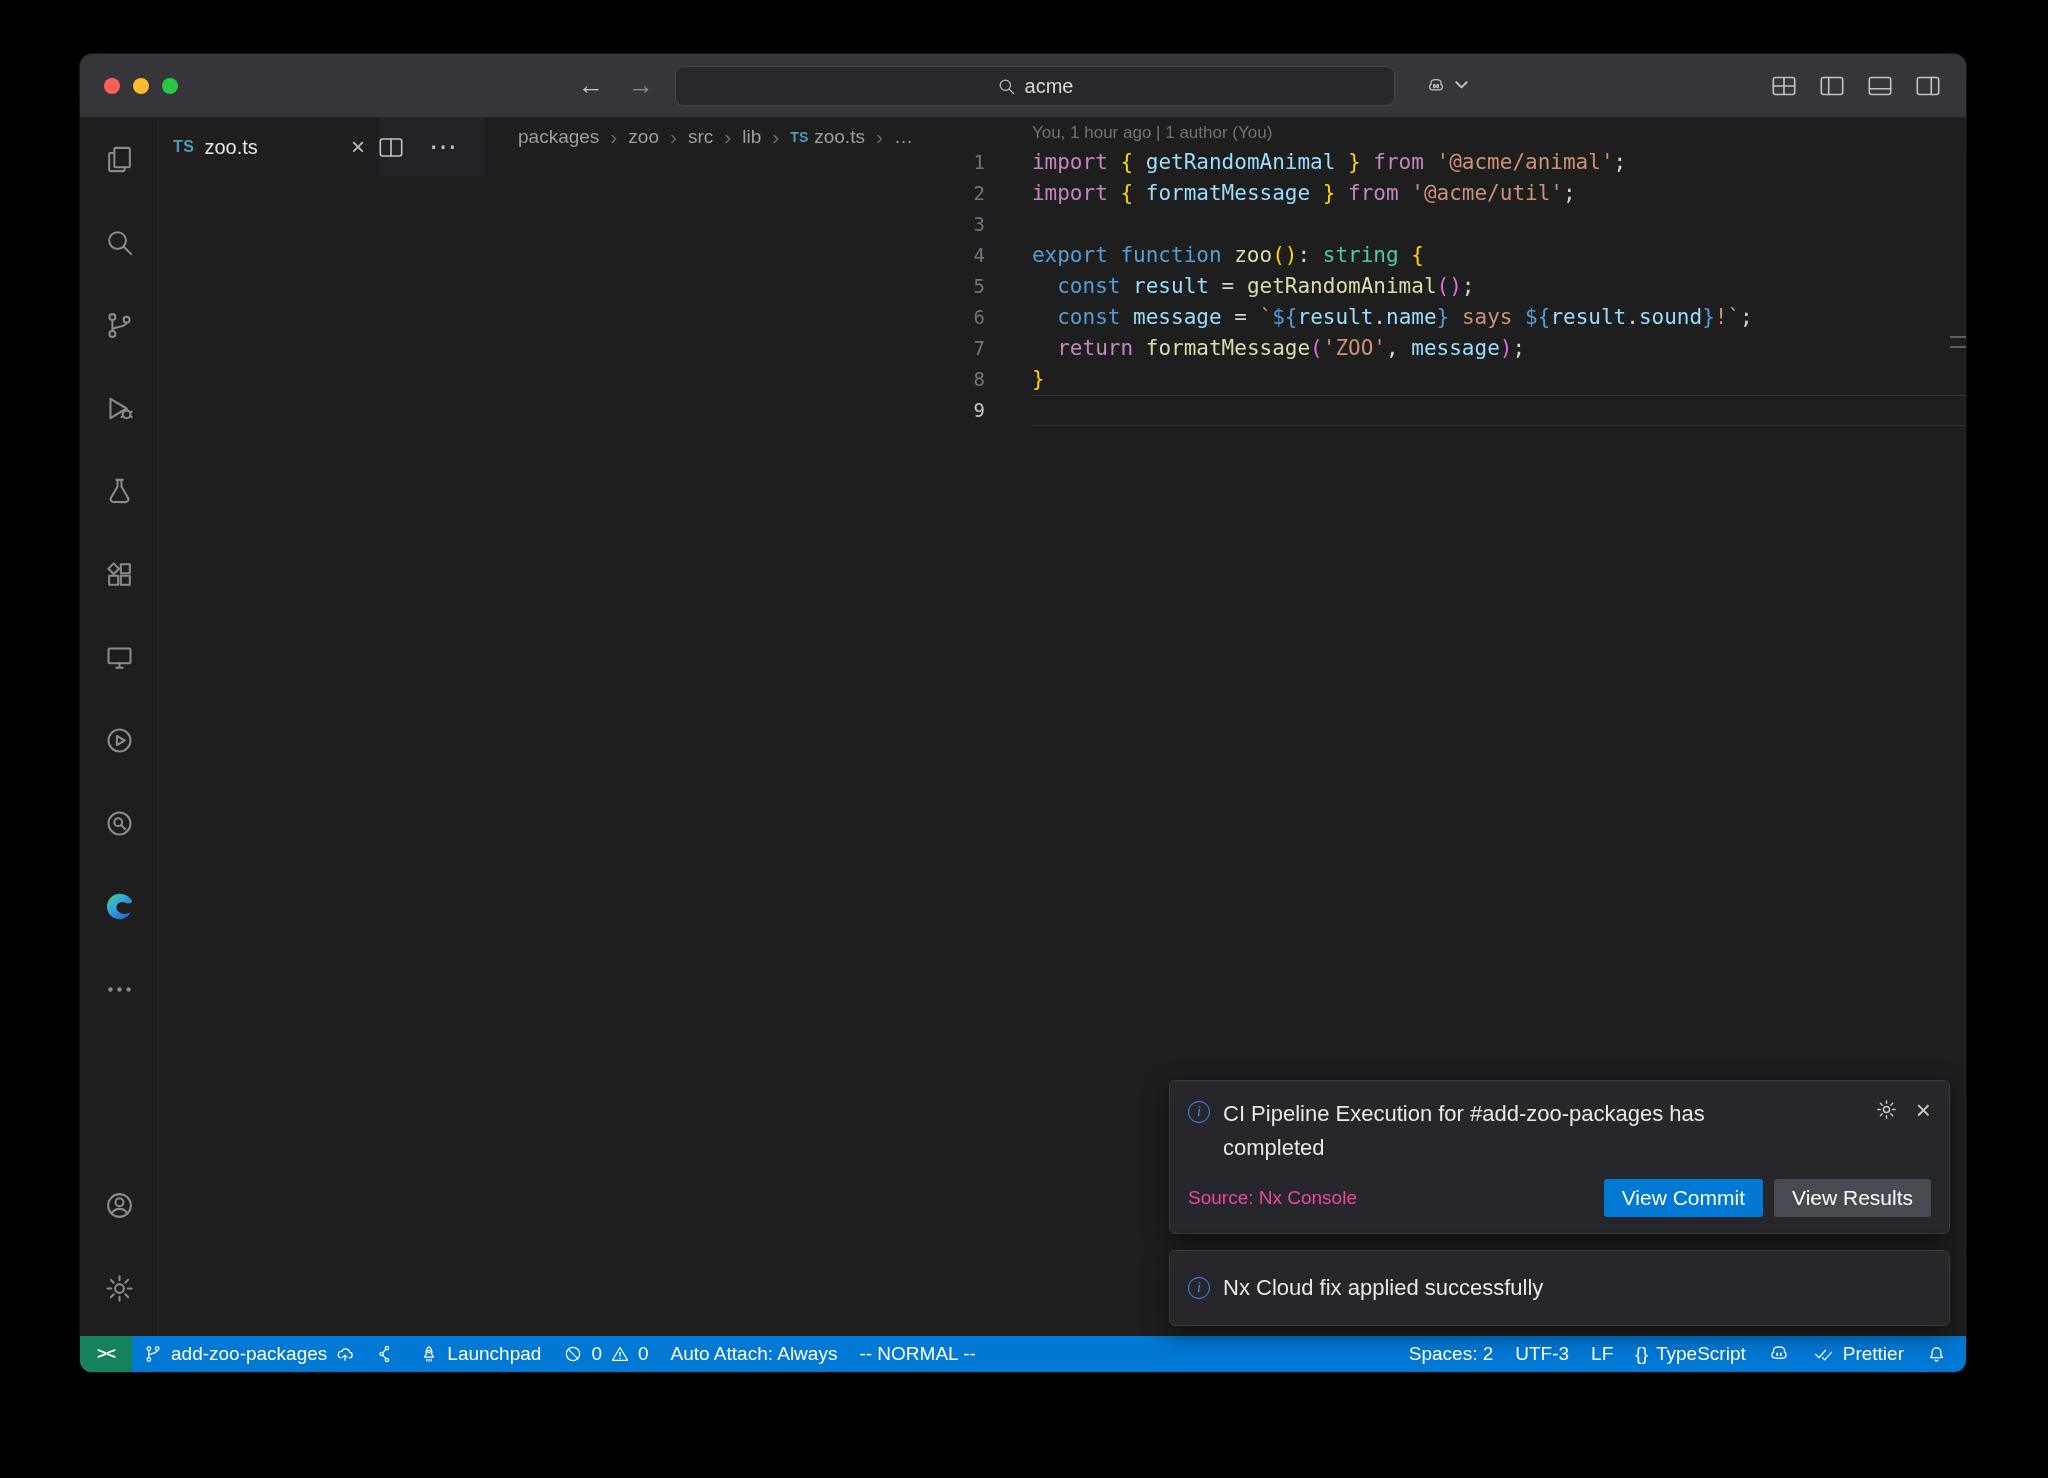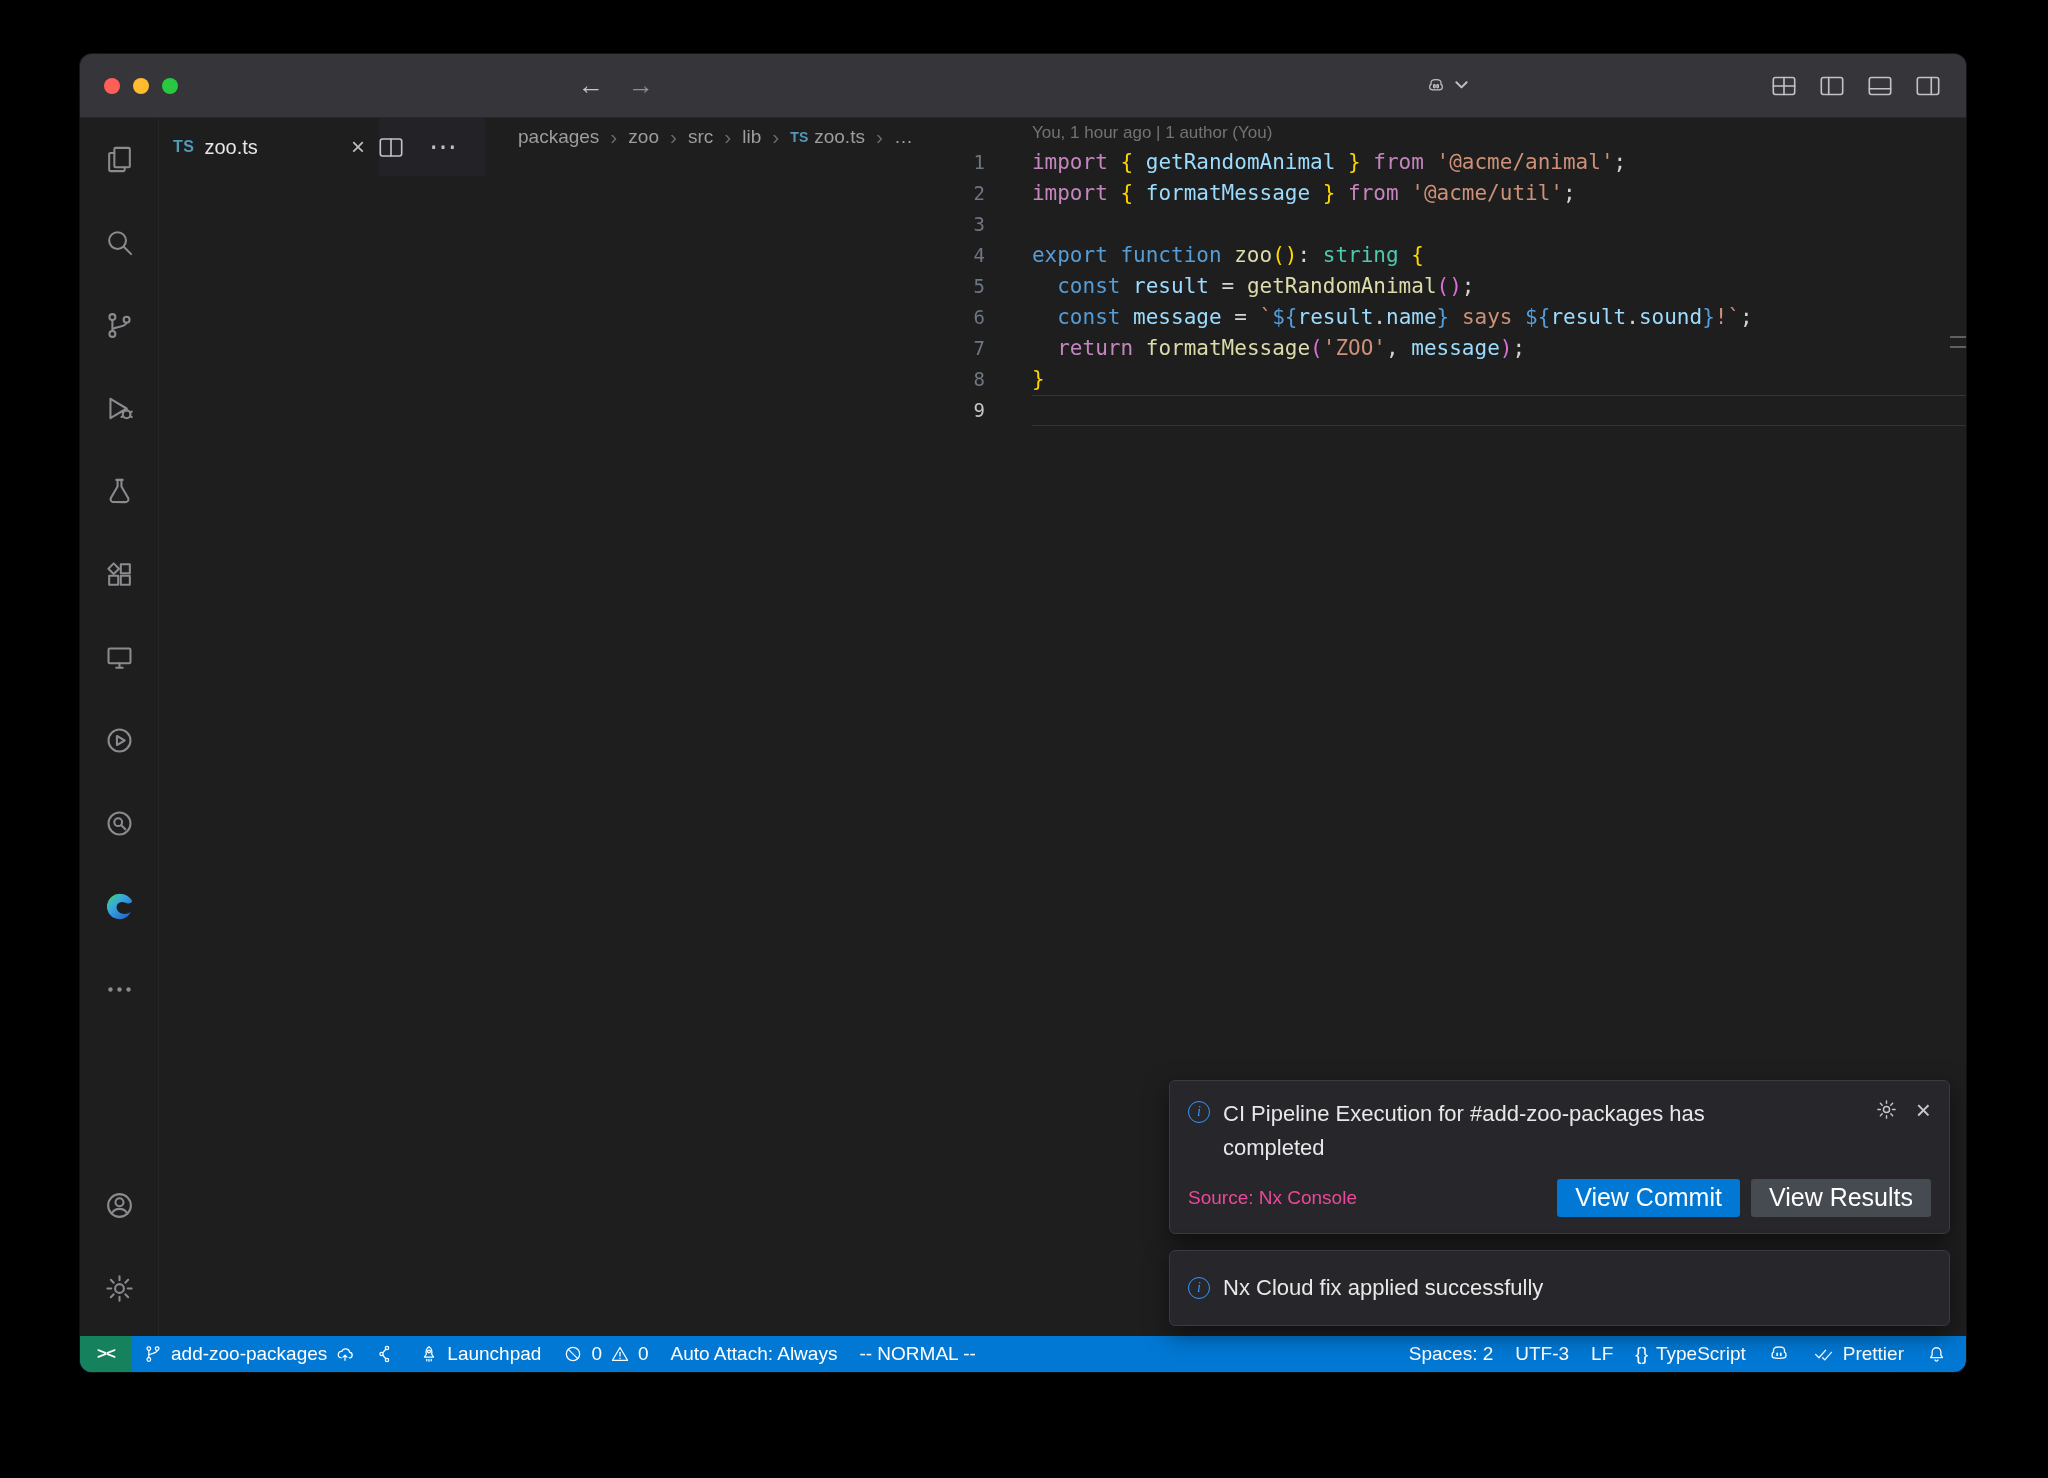--- a/index.html
+++ b/index.html
@@ -61,21 +61,21 @@
   .toast-row1{display:flex;align-items:flex-start;gap:13px;}
   .info-badge{width:22px;height:22px;border-radius:50%;border:1.6px solid #3794ff;color:#3794ff;display:flex;align-items:center;justify-content:center;
     font-size:14px;font-family:"Liberation Serif",serif;font-style:italic;flex:none;margin-top:4px;box-sizing:border-box;}
   .toast-msg{color:#e8e8e8;font-size:22px;line-height:1.55;width:515px;}
   .toast-icons{margin-left:auto;display:flex;gap:18px;align-items:center;color:#c8c8c8;}
   .toast-x{font-size:26px;line-height:1;cursor:pointer;}
   .gear-svg{width:23px;height:23px;stroke:#c8c8c8;fill:none;stroke-width:1.5;stroke-linecap:round;cursor:pointer;}
   .toast-row2{display:flex;align-items:center;margin-top:14px;}
   .toast-source{color:#ec4899;font-size:19px;}
   .toast-btns{margin-left:auto;display:flex;gap:11px;}
-  .btn{height:38px;padding:0 18px;font-size:25px;border-radius:3px;display:flex;align-items:center;color:#fff;cursor:pointer;border:none;}
+  .btn{height:38px;padding:0 18px;font-size:21px;border-radius:3px;display:flex;align-items:center;color:#fff;cursor:pointer;border:none;}
   .btn-primary{background:#0078d4;}
   .btn-secondary{background:#464a51;}
   .toast.small{display:flex;align-items:center;gap:13px;padding:20px 18px;}
   .toast.small .info-badge{margin-top:0;}
   .toast.small .toast-msg{width:auto;}
 
   
   .statusbar{height:36px;flex:none;background:#0078d4;display:flex;align-items:center;color:#fff;font-size:19px;}
   .sb-remote{width:52px;height:100%;background:#16825d;display:flex;align-items:center;justify-content:center;
     font-size:17px;font-weight:bold;letter-spacing:-1px;cursor:pointer;flex:none;}
@@ -91,20 +91,27 @@
 
   <div class="titlebar">
     <div class="traffic">
       <div class="light" id="tl-close" style="background: rgb(255, 95, 87);"></div>
       <div class="light" id="tl-min" style="background: rgb(254, 188, 46);"></div>
       <div class="light" id="tl-zoom" style="background: rgb(40, 200, 64);"></div>
     </div>
     <div class="nav-arrows">
       <span>←</span>
       <span class="fwd">→</span>
+    </div>
+    <div class="command-center">
+      <svg class="ti" style="width:19px;height:19px" viewBox="0 0 24 24">
+        <circle cx="10.5" cy="10.5" r="6.5"></circle>
+          <path d="M15.5 15.5 21 21"></path>
+      </svg>
+      <span>acme</span>
     </div>
     <div class="copilot-box">
       <svg class="ti" viewBox="0 0 24 24">
         <path d="M7 5.5c1.7-1.6 8.3-1.6 10 0 1 1 1.2 3 .9 4.5.9.3 1.6 1.1 1.6 2v2.2c0 .8-.5 1.5-1.2 1.8-2.2 1-10.4 1-12.6 0-.7-.3-1.2-1-1.2-1.8V12c0-.9.7-1.7 1.6-2-.3-1.5-.1-3.5.9-4.5Z"></path>
         <rect class="fill" x="9.1" y="10.4" width="1.9" height="3.8" rx=".95"></rect>
         <rect class="fill" x="13" y="10.4" width="1.9" height="3.8" rx=".95"></rect>
       </svg>
       <svg class="ti" style="width:13px;height:9px" viewBox="0 0 10 7">
         <path d="M1 1l4 4 4-4"></path>
       </svg>

